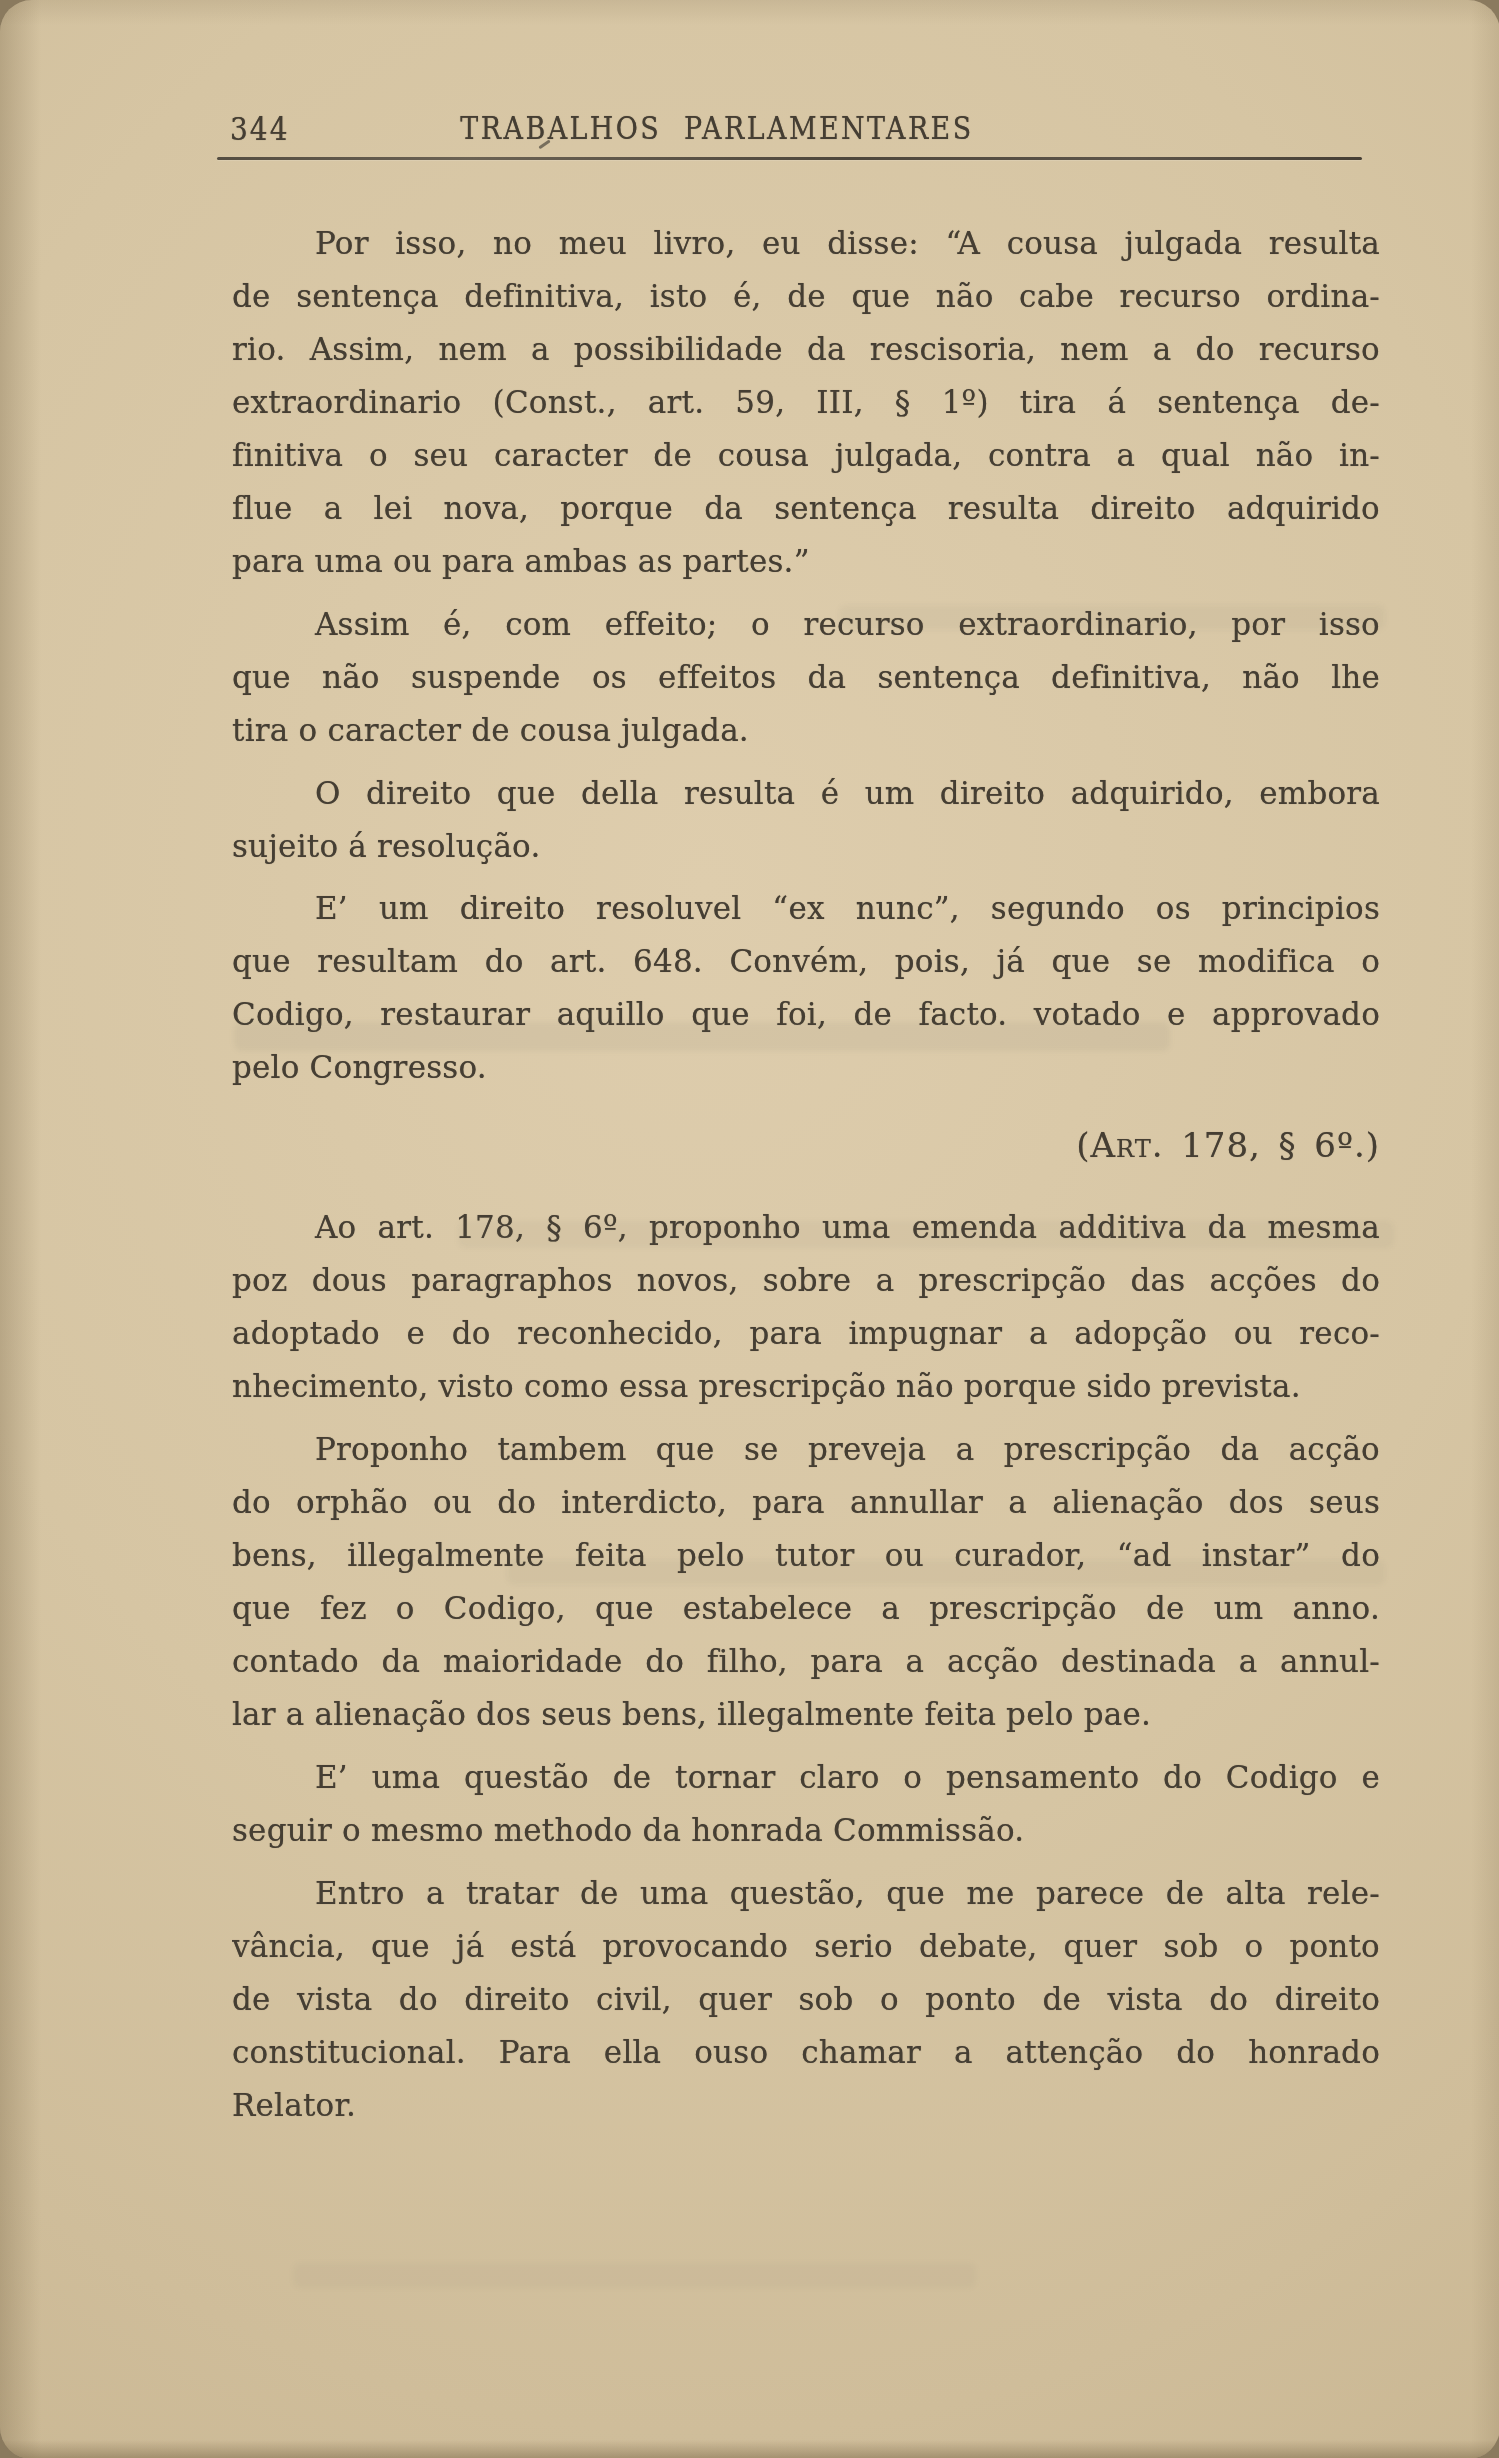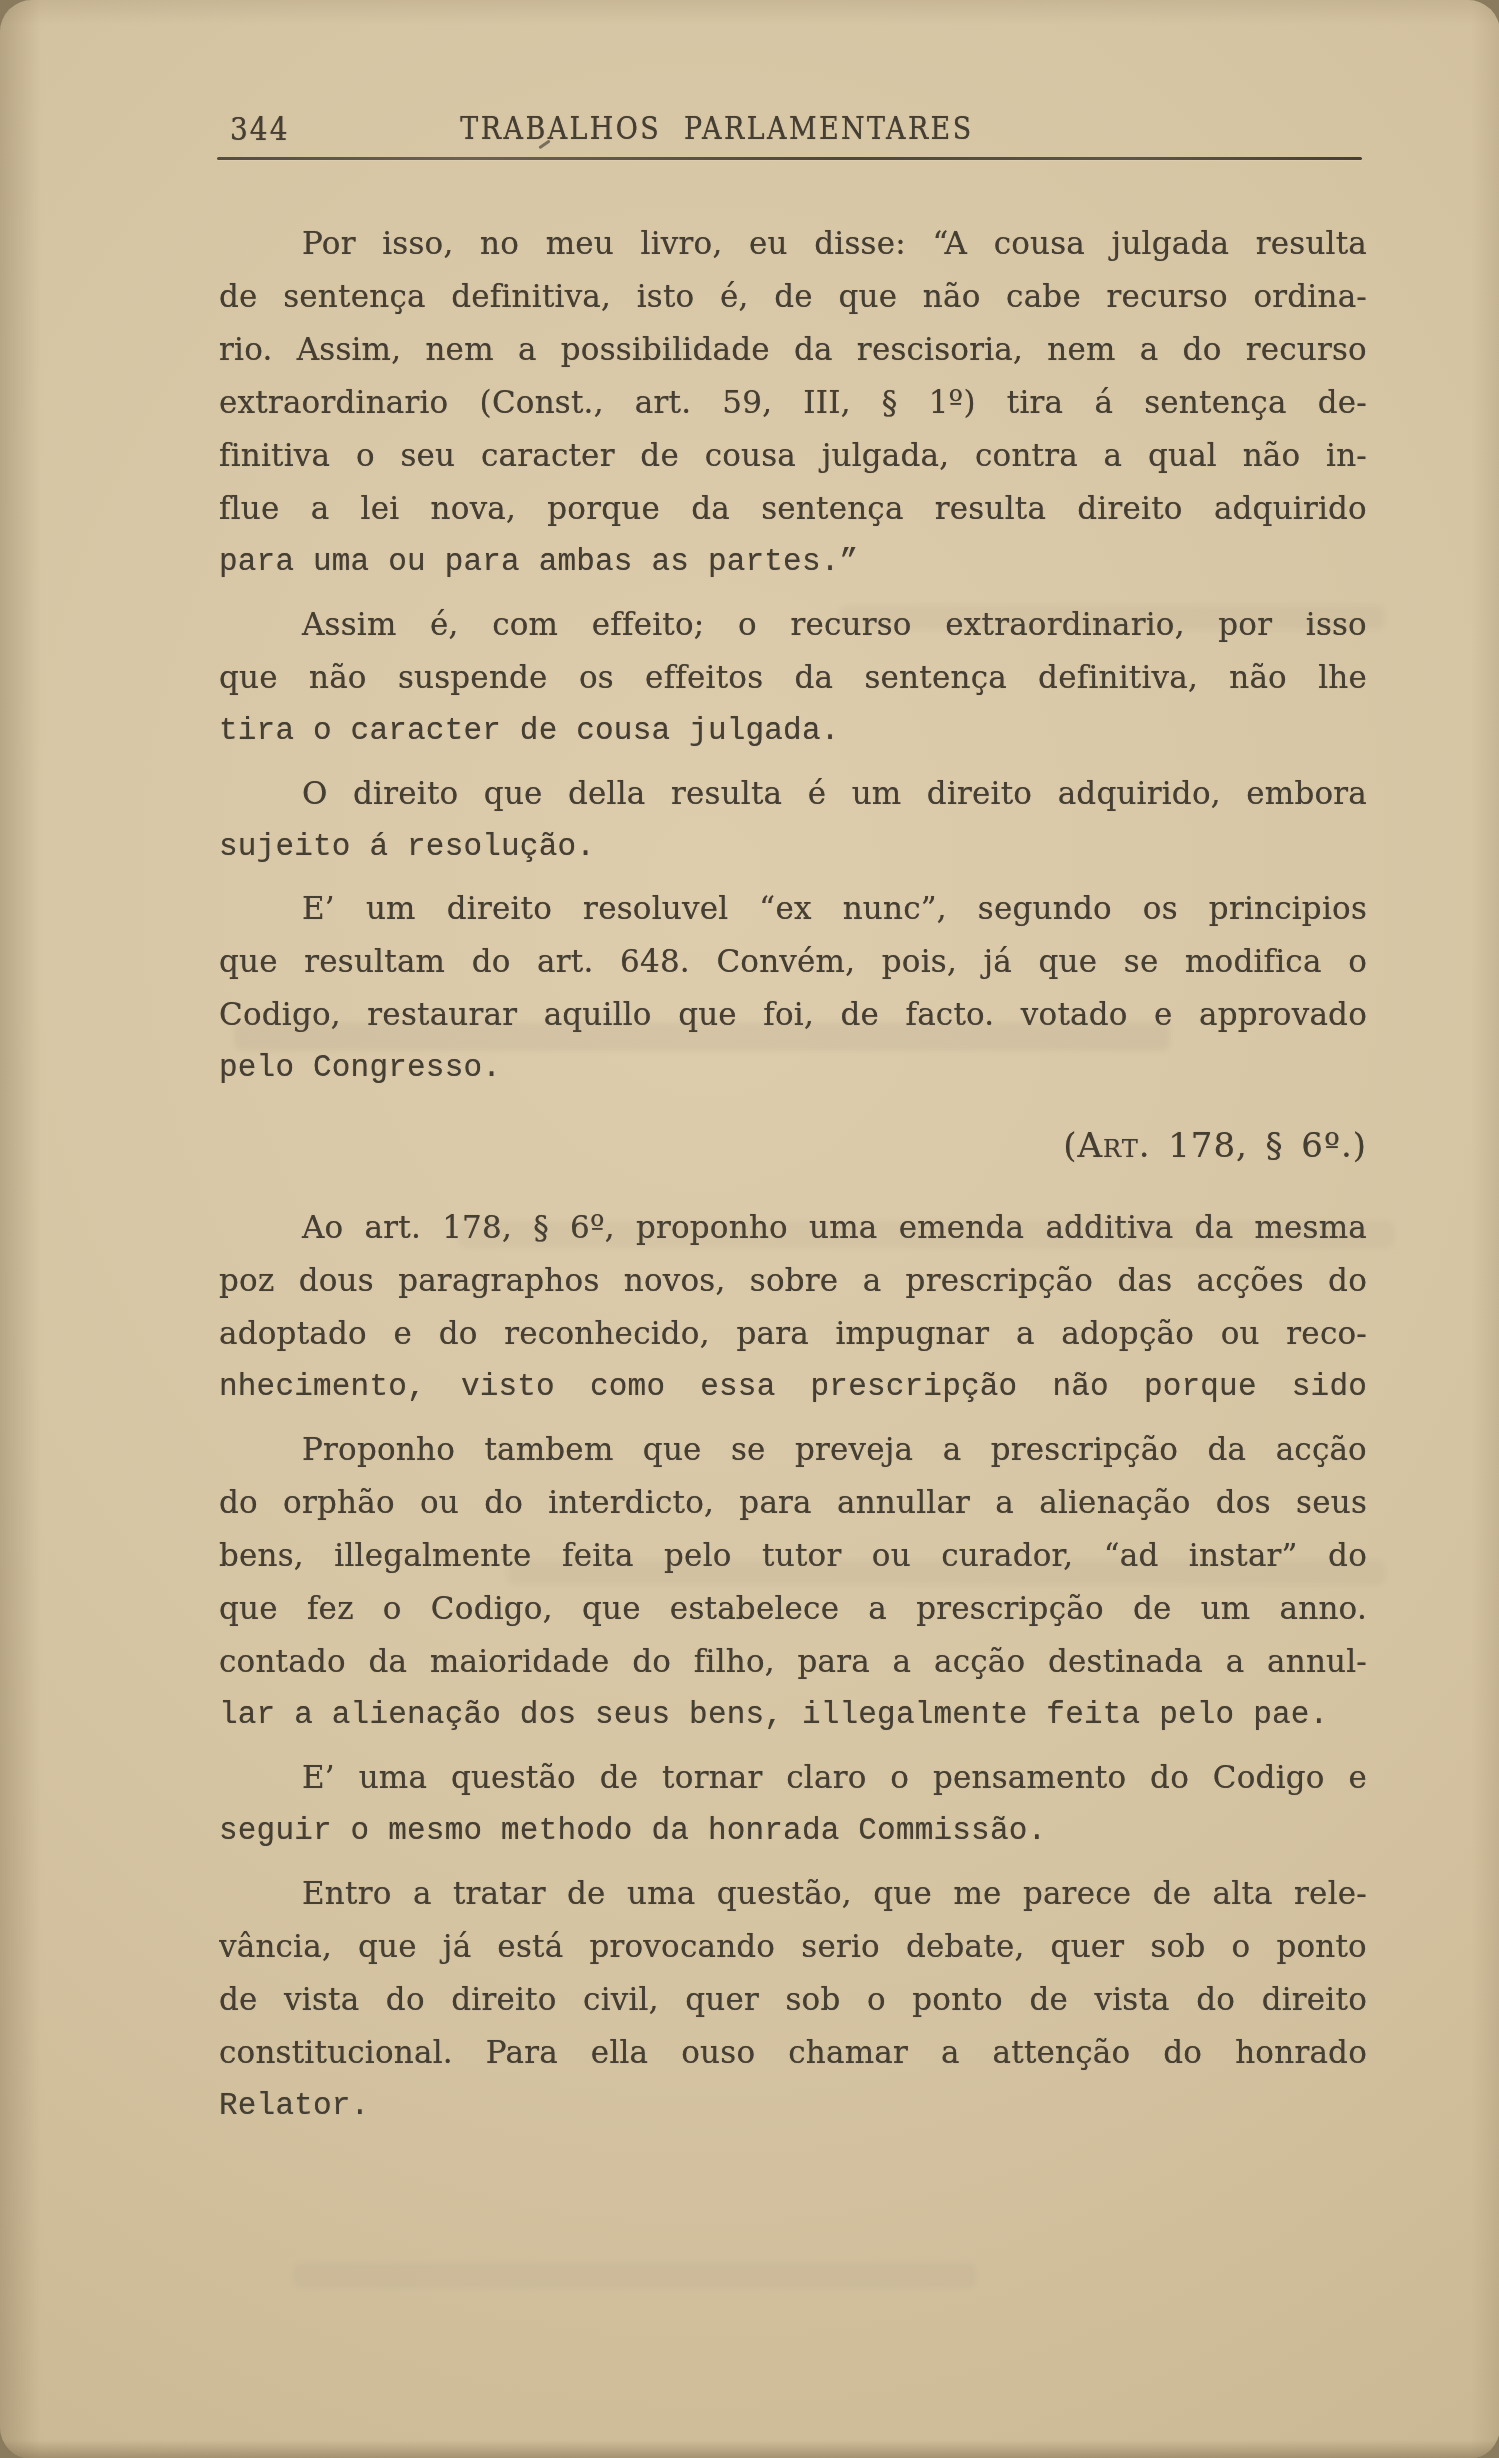--- a/index.html
+++ b/index.html
@@ -50,32 +50,32 @@
     position:absolute; left:217px; top:157px; width:1145px; height:2.9px;
     background:linear-gradient(90deg,#544d41,#6b6254 22%,#4e473c 55%,#5d554a 80%,#463f35);
     border-radius:2px; box-shadow:0 1px 0 rgba(255,255,255,.12);
   }
   .stray-mark {
     position:absolute; left:538px; top:143px; width:12.7px; height:2.9px;
     background:#5f574a; transform:rotate(-34deg); border-radius:2px; opacity:.8;
   }
 
   .column {
-    position:absolute; left:219px; top:217px; width:1148px;
+    position:absolute; left:232px; top:217px; width:1148px;
     font-size:31px; letter-spacing:0.2px;
     text-shadow:0 0 0.7px rgba(62,55,44,.6);
   }
   .para + .para { margin-top:9.8px; }
   .line {
     height:53px; line-height:53px;
     text-align:justify; text-align-last:justify;
     overflow:hidden; white-space:normal;
   }
   .line.indent { text-indent:83px; }
-  .line.last   { text-align-last:left;font-family:Liberation Mono, monospace; }
+  .line.last   { text-align-last:left; }
   .heading {
     margin:25px 0 29px 0; height:53px; line-height:53px;
     text-align:right; font-size:34px; font-variant:small-caps;
     letter-spacing:1px; word-spacing:5.9px;
   }
 </style>
 </head>
 <body>
 
 <div class="page">

